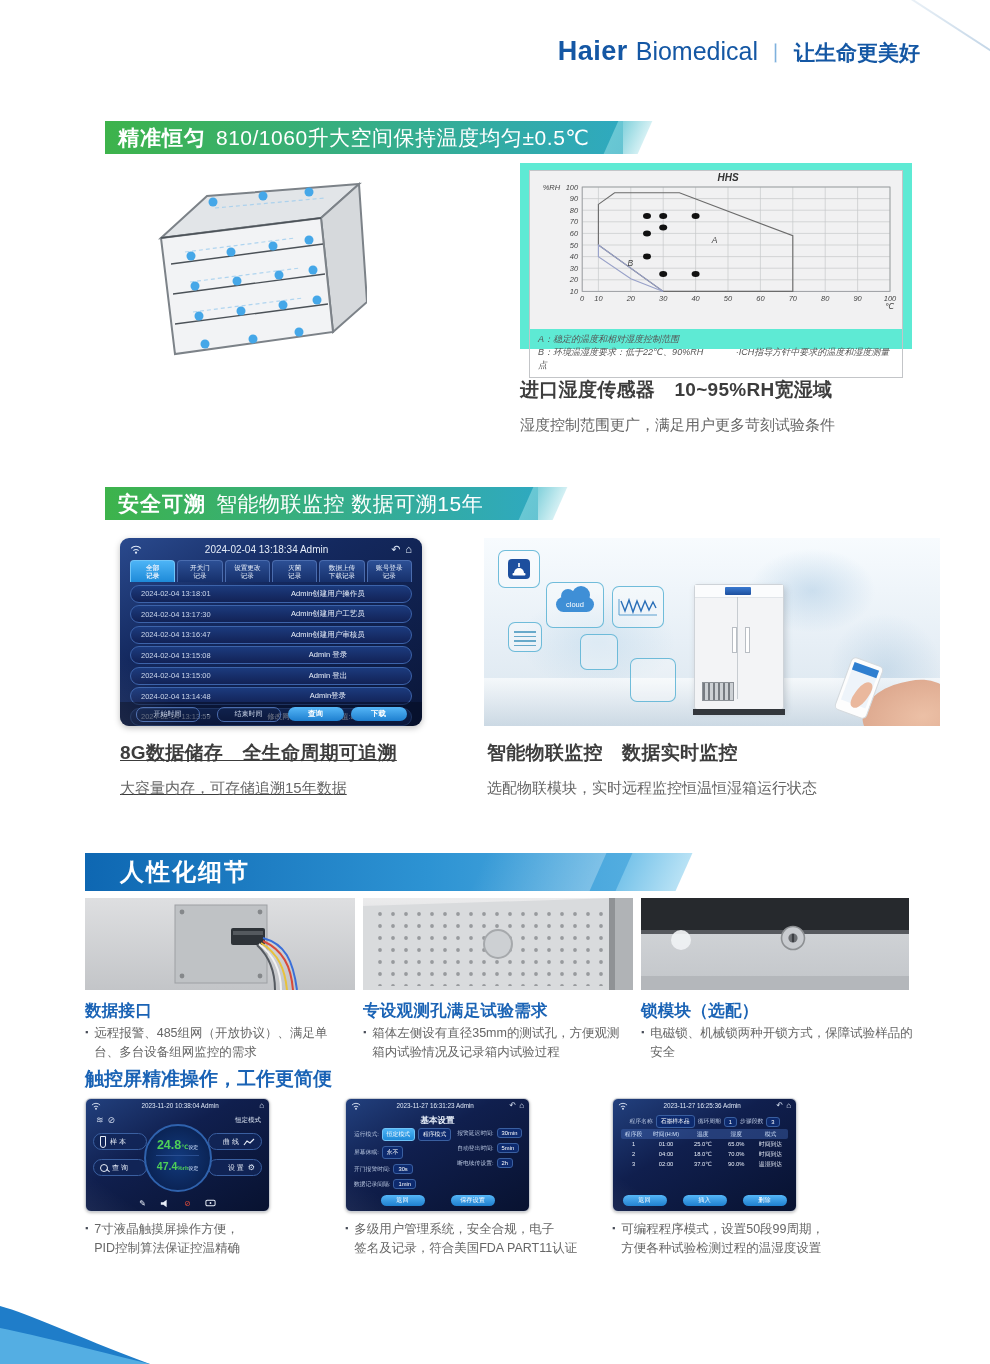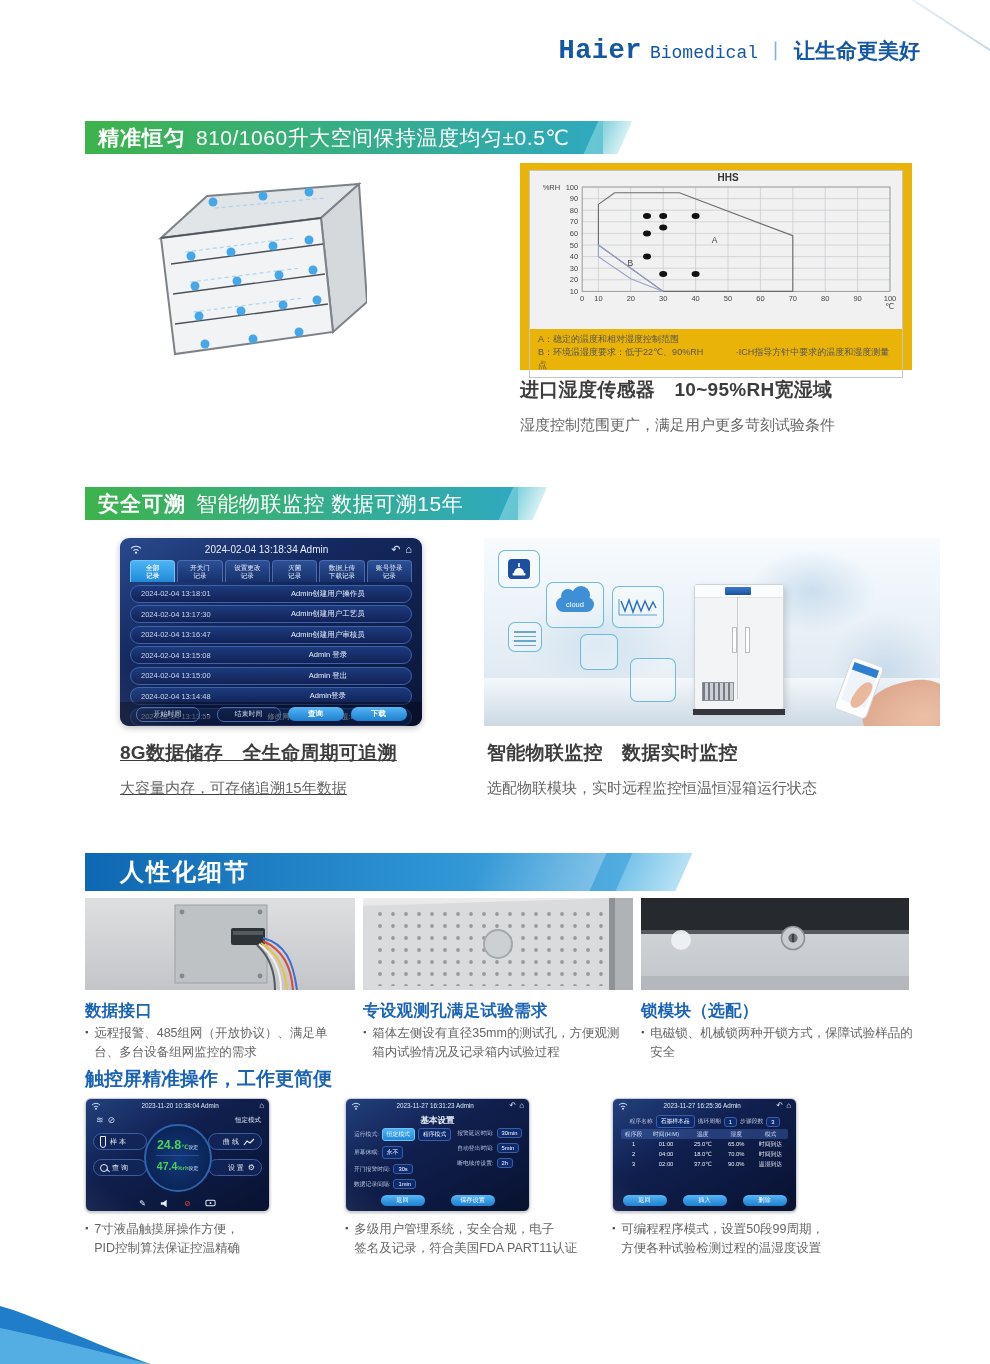--- a/index.html
+++ b/index.html
@@ -1,43 +1,43 @@
 <!DOCTYPE html>
 <html><head>
 <meta charset="utf-8">
 <style>
   html,body{margin:0;padding:0;background:#fff;}
   .page{position:relative;width:990px;height:1364px;margin:0 auto;background:#fff;overflow:hidden;
         font-family:"Liberation Sans","DejaVu Sans",sans-serif;color:#3c3c3c;}
   
   .corner-line{position:absolute;top:16px;right:-34px;width:170px;height:2px;
     background:linear-gradient(90deg,rgba(185,207,227,0),#b9cfe3);transform:rotate(33deg);}
-  .hdr{position:absolute;top:36px;right:70px;display:flex;align-items:baseline;gap:8px;color:#1457a4;font-family:Liberation Mono, monospace;}
+  .hdr{position:absolute;top:36px;right:70px;display:flex;align-items:baseline;gap:8px;color:#1457a4;}
   .hdr .b1{font-size:27px;font-weight:bold;letter-spacing:.5px;}
-  .hdr .b2{font-size:18px;font-weight:500;}
+  .hdr .b2{font-size:25px;font-weight:500;}
   .hdr .sep{font-size:20px;color:#7fb1dd;}
   .hdr .tag{font-size:21px;font-weight:bold;}
   
   .banner{position:absolute;height:33px;display:flex;align-items:center;color:#fff;padding-left:13px;}
   .banner .tail{position:absolute;top:0;height:100%;transform:skewX(-24deg);}
-  .banner-green{background:linear-gradient(90deg,#3db34b,#2fa9c0);}
+  .banner-green{background:linear-gradient(90deg,#3db34b,#2fa9c0);margin-left:20px;}
   .banner-green .tail{right:-22px;width:34px;background:linear-gradient(90deg,rgba(108,201,213,.95),rgba(160,222,230,.45));}
   .banner .bt{font-size:21px;font-weight:bold;letter-spacing:1px;}
   .banner .bs{font-size:21px;margin-left:10px;letter-spacing:.5px;}
   .banner-blue{background:linear-gradient(90deg,#0e67b2,#2d93d3 60%,#58b1e2);height:38px;}
   .banner-blue .bt{font-size:24px;margin-left:22px;letter-spacing:2px;}
   .banner-blue .tail{right:-26px;width:60px;background:linear-gradient(90deg,#79c4ea,#b8e2f5);}
   .banner-blue .tail2{position:absolute;right:60px;top:0;height:100%;width:120px;transform:skewX(-24deg);
      background:linear-gradient(90deg,rgba(255,255,255,0),rgba(255,255,255,.28));}
   
   .feat{position:absolute;}
   .feat .ft{font-size:19px;font-weight:bold;color:#3d3d3d;letter-spacing:.3px;}
   .feat .fb{font-size:15px;color:#666;margin-top:9px;line-height:1.75;}
   
-  .chart-panel{position:absolute;left:520px;top:163px;width:392px;height:207px;background:#eab308;}
+  .chart-panel{position:absolute;left:520px;top:163px;width:392px;height:186px;background:#5eead4;font-style:italic;}
   .chart-box{margin:7px 9px;border:1px solid #c3c5c8;}
   .chart-notes{font-size:9px;color:#555;line-height:1.45;padding:0 6px 5px 8px;}
   .chart-notes .n2b{margin-left:30px;}
   
   .device{position:absolute;left:120px;top:538px;width:302px;height:188px;border-radius:9px;
     background:linear-gradient(150deg,#2a4a8e 0%,#14295f 35%,#0a1638 100%);
     box-shadow:0 2px 6px rgba(0,0,0,.25);overflow:hidden;}
   .device:after{content:'';position:absolute;left:-40px;bottom:-60px;width:160px;height:140px;
     background:linear-gradient(35deg,rgba(255,255,255,.16),rgba(255,255,255,0) 60%);transform:rotate(8deg);}
   .dv-top{height:22px;display:flex;align-items:center;gap:5px;padding:0 10px;color:#dce6f5;}

